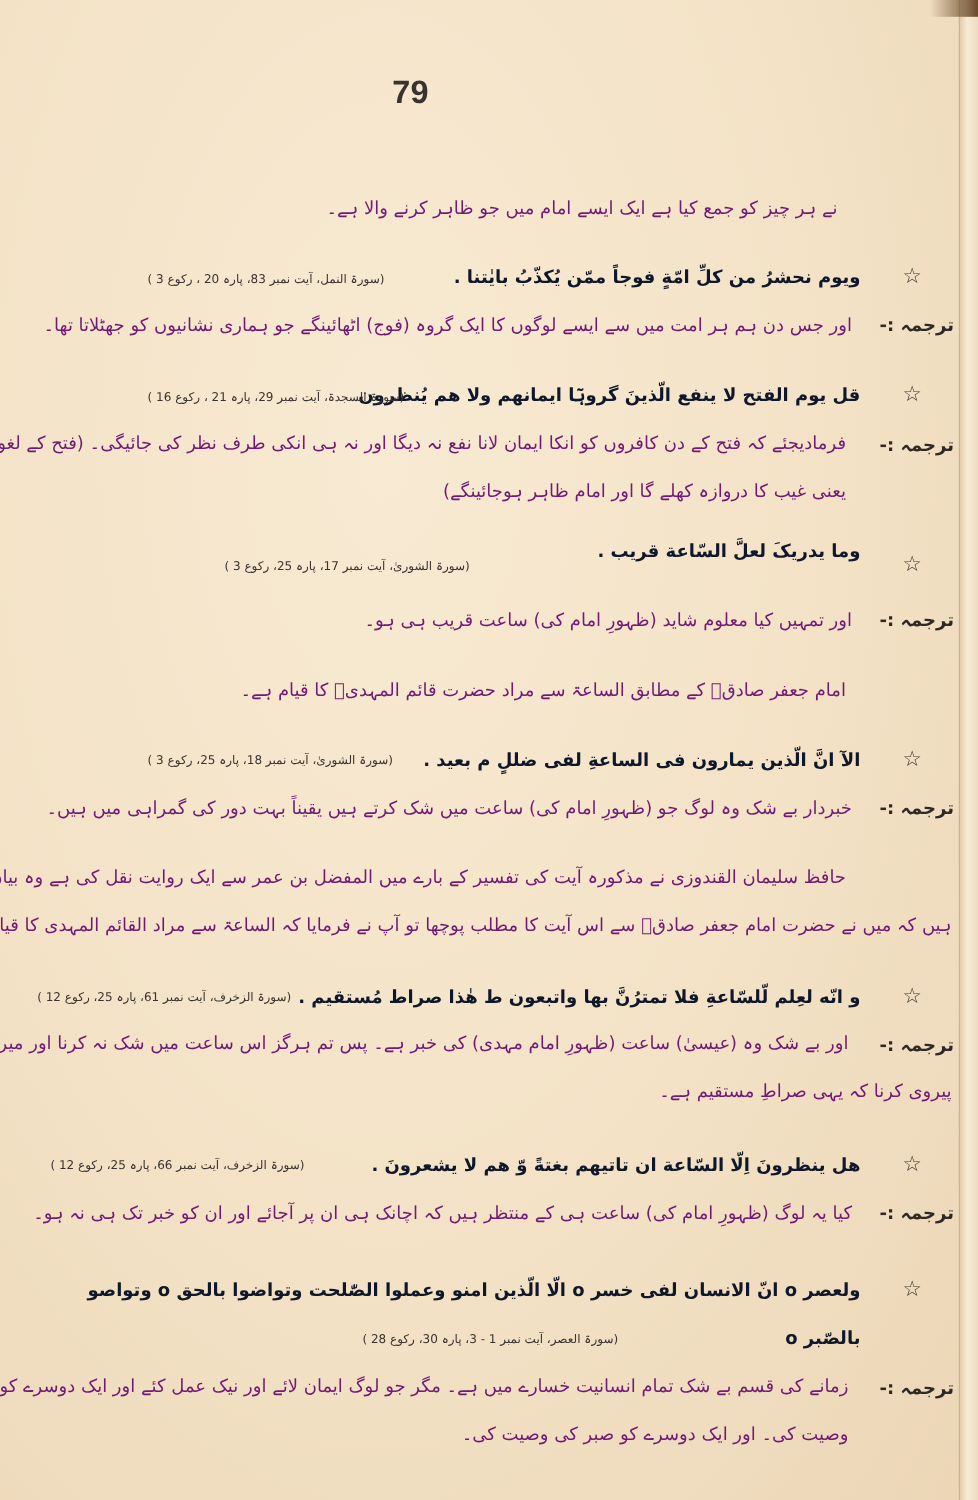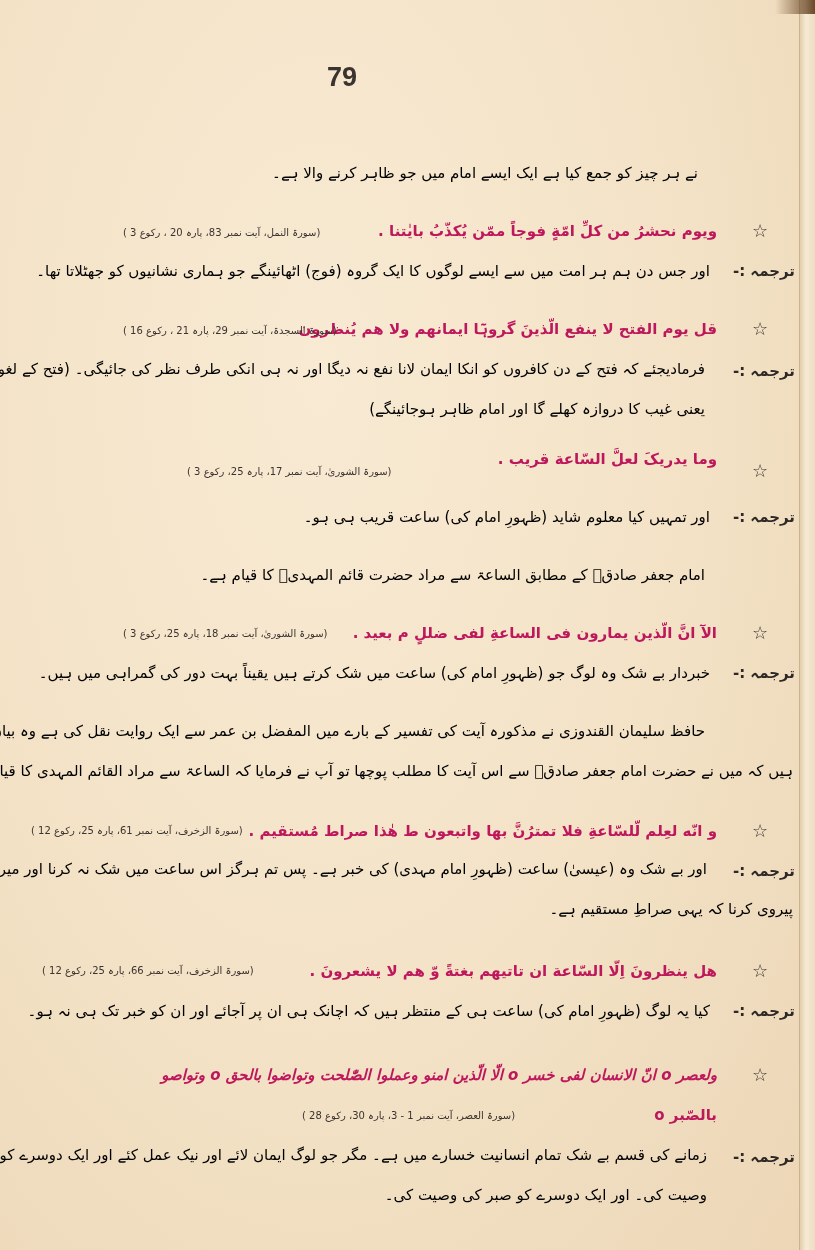--- a/index.html
+++ b/index.html
@@ -25,23 +25,23 @@
   }
   .page-number {
     position: absolute; top: 62px; left: 0; width: 684px; text-align: center;
     font-family: "Liberation Sans", sans-serif; font-weight: bold;
     font-size: 27px; color: #3a3431;
   }
   .line {
     position: absolute; direction: rtl; white-space: nowrap;
     font-family: "DejaVu Sans", sans-serif;
   }
-  .verse { font-weight: bold; font-size: 15px; color: #be185d; text-align: right; }
+  .verse { font-weight: bold; font-size: 15px; color: #0f172a; text-align: right; }
   .ref { font-size: 10px; color: #3a3330; }
-  .urdu { font-size: 15px; color: #000000; }
+  .urdu { font-size: 15px; color: #701a75; }
   .label { font-weight: bold; font-size: 15px; color: #2e2926; }
   .star {
     position: absolute; font-size: 18px; color: #3a3532; line-height: 1;
   }
 </style>
 </head>
 <body>
 
 <div class="page"></div>
 <div class="page-edge"></div>
@@ -88,18 +88,18 @@
 <div class="line urdu" style="right:108px; top:860px;">اور بے شک وہ (عیسیٰ) ساعت (ظہورِ امام مہدی) کی خبر ہے۔ پس تم ہرگز اس ساعت میں شک نہ کرنا اور میری</div>
 <div class="line urdu" style="right:22px; top:900px;">پیروی کرنا کہ یہی صراطِ مستقیم ہے۔</div>
 
 <span class="star" style="left:752px; top:962px;">☆</span>
 <div class="line verse" style="right:98px; top:962px;">هل ینظرونَ اِلّا السّاعة ان تاتیهم بغتةً وّ هم لا یشعرونَ .</div>
 <div class="line ref" style="left:42px; top:965px;">(سورۃ الزخرف، آیت نمبر 66، پارہ 25، رکوع 12 )</div>
 <div class="line label" style="right:20px; top:1002px;">ترجمہ :-</div>
 <div class="line urdu" style="right:105px; top:1002px;">کیا یہ لوگ (ظہورِ امام کی) ساعت ہی کے منتظر ہیں کہ اچانک ہی ان پر آجائے اور ان کو خبر تک ہی نہ ہو۔</div>
 
 <span class="star" style="left:752px; top:1066px;">☆</span>
-<div class="line verse" style="right:98px; top:1066px;font-style:italic;">ولعصر o انّ الانسان لفی خسر o الّا الّذین امنو وعملوا الصّٰلحت وتواضوا بالحق o وتواصو</div>
+<div class="line verse" style="right:98px; top:1066px;">ولعصر o انّ الانسان لفی خسر o الّا الّذین امنو وعملوا الصّٰلحت وتواضوا بالحق o وتواصو</div>
 <div class="line verse" style="right:98px; top:1106px;">بالصّبر o</div>
 <div class="line ref" style="left:302px; top:1110px;text-align:center;">(سورۃ العصر، آیت نمبر 1 - 3، پارہ 30، رکوع 28 )</div>
 <div class="line label" style="right:20px; top:1148px;">ترجمہ :-</div>
 <div class="line urdu" style="right:108px; top:1146px;">زمانے کی قسم بے شک تمام انسانیت خسارے میں ہے۔ مگر جو لوگ ایمان لائے اور نیک عمل کئے اور ایک دوسرے کو حق کی</div>
 <div class="line urdu" style="right:108px; top:1186px;">وصیت کی۔ اور ایک دوسرے کو صبر کی وصیت کی۔</div>
 
 </body></html>

